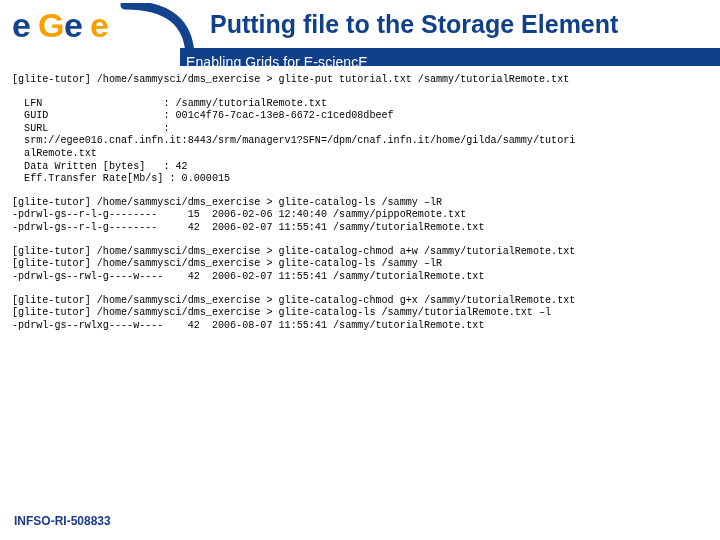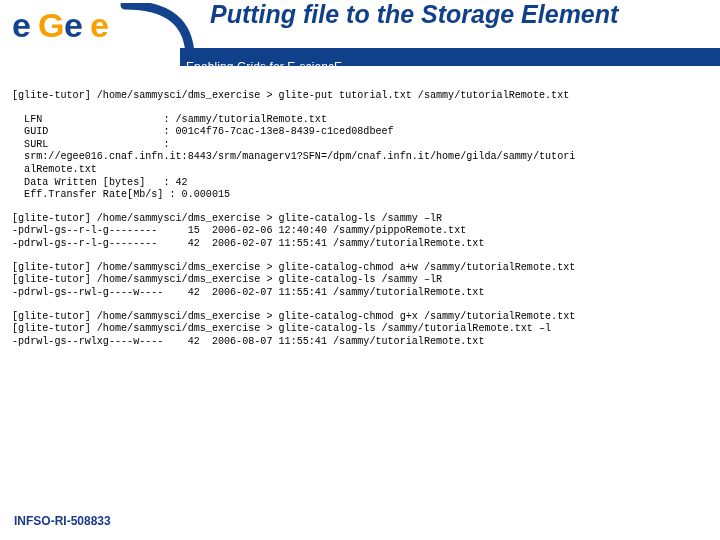--- a/index.html
+++ b/index.html
@@ -36,54 +36,53 @@
   .logo-e1 { left: 0; top: 0; }
   .logo-g  { position:absolute; left:26px; top:0; font-weight:900; font-size:34px; color:#f7a100;}
   .logo-e2 { left: 52px; top: 0; }
   .logo-e3 { position:absolute; left:78px; top:0; font-weight:900; font-size:34px; color:#f7a100;}
   .title-bar {
     position: absolute;
     left: 180px; top: 0px;
     right: 0;
     height: 48px;
     display: flex;
-    font-style: italic;
+    align-items: center;
   }
   .title {
     font-size: 25px;
     font-weight: bold;
     color: #11408b;
     margin-left: 30px;
     white-space: nowrap;
   }
   .sub-bar {
     position: absolute;
     left: 0; top: 48px;
     width: 100%; height: 18px;
     background: #11408b;
   }
   .sub-bar-left {
     position:absolute; left:0; top:48px; width:180px; height:18px; background:#fff;
   }
   .tagline {
     position: absolute;
-    left: 186px; top: 60px;
-    font-size: 12px;
+    left: 186px; top: 54px;
+    font-size: 14px;
     color: #fff;
     letter-spacing: 0.1px;
   }
   .content {
     position: absolute;
     left: 12px; right: 12px;
     top: 74px;
     font-family: "Courier New", monospace;
     font-size: 10.1px;
     line-height: 1.25;
     color: #000;
-    margin-top: 16px;
   }
   .block { margin-bottom: 11px; white-space: pre; }
   .footer {
     position: absolute;
     bottom: 12px;
     left: 14px; right: 14px;
     display: flex;
     justify-content: space-between;
     align-items: baseline;
     font-size: 12px;
@@ -120,21 +119,21 @@
   <div class="sub-bar-left"></div>
   <div class="tagline">Enabling Grids for E-sciencE</div>
 </div>
 
 <div class="content">
   <div class="block">[glite-tutor] /home/sammysci/dms_exercise &gt; glite-put tutorial.txt /sammy/tutorialRemote.txt</div>
 
 
 
   <div class="block"><span>  LFN                    : /sammy/tutorialRemote.txt</span>
-<span>  GUID                   : 001c4f76-7cac-13e8-8439-c1ced08dbeef</span>
+<span>  GUID                   : 001c4f76-7cac-13e8-6672-c1ced08dbeef</span>
 <span>  SURL                   :</span>
 <span>  srm://egee016.cnaf.infn.it:8443/srm/managerv1?SFN=/dpm/cnaf.infn.it/home/gilda/sammy/tutori</span>
 <span>  alRemote.txt</span>
 <span>  Data Written [bytes]   : 42</span>
 <span>  Eff.Transfer Rate[Mb/s] : 0.000015</span></div>
 
   <div class="block"><span>[glite-tutor] /home/sammysci/dms_exercise &gt; glite-catalog-ls /sammy –lR</span>
 <span>-pdrwl-gs--r-l-g--------     15  2006-02-06 12:40:40 /sammy/pippoRemote.txt</span>
 <span>-pdrwl-gs--r-l-g--------     42  2006-02-07 11:55:41 /sammy/tutorialRemote.txt</span></div>
 

